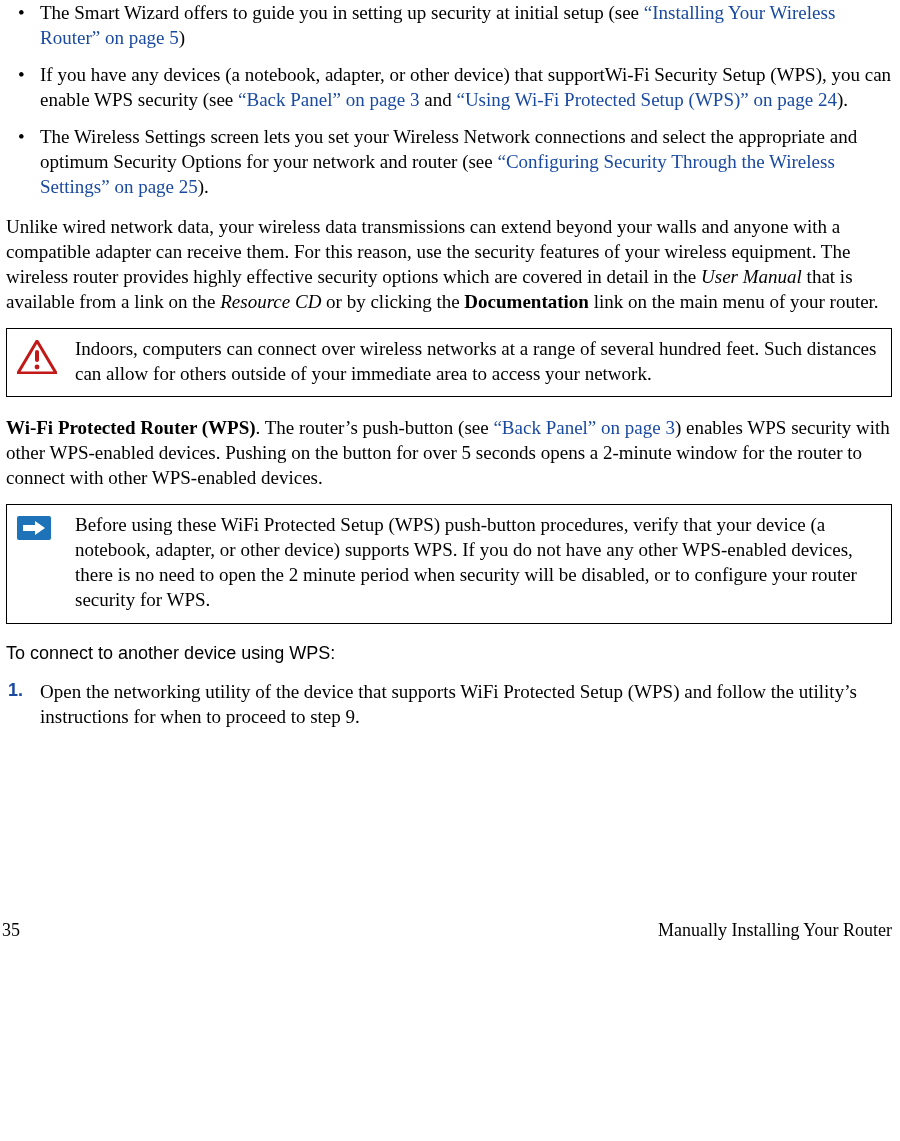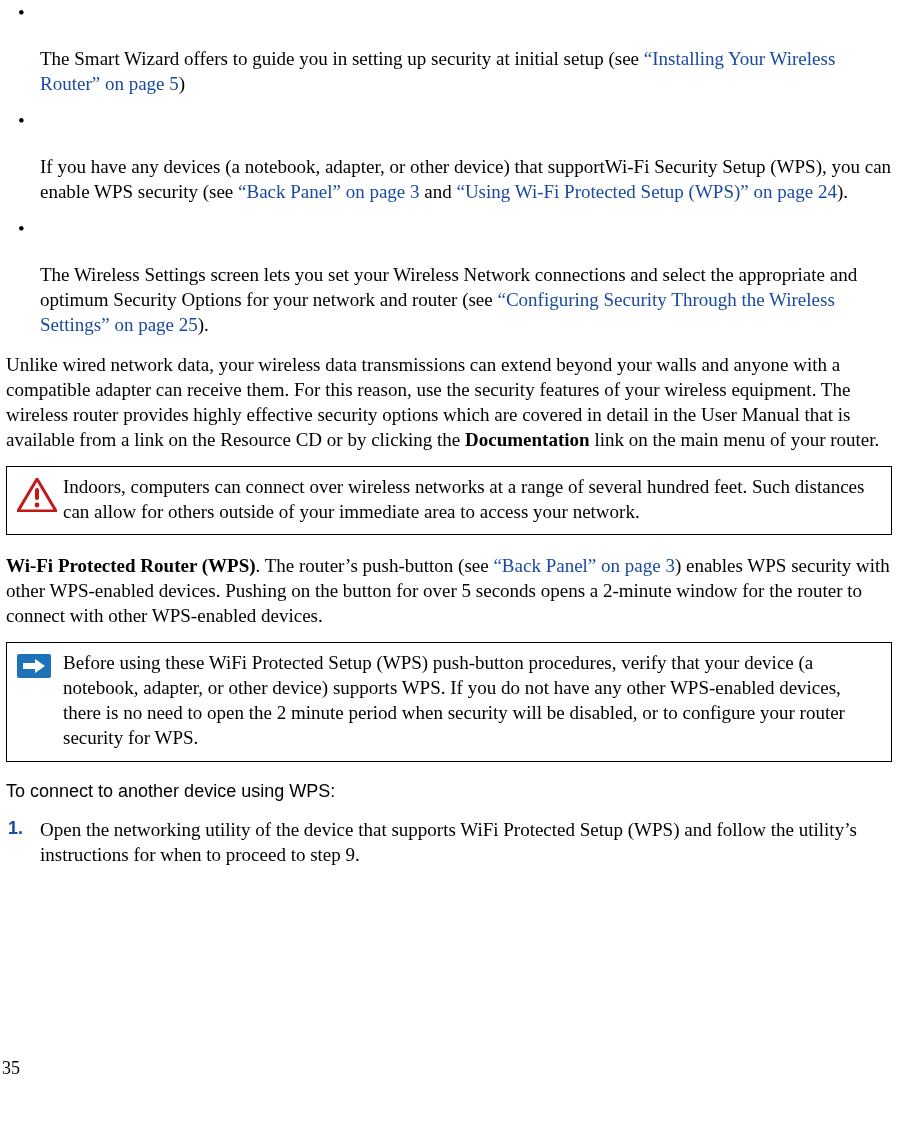--- a/index.html
+++ b/index.html
@@ -18,35 +18,35 @@
       display: flex;
       align-items: flex-start;
       margin-bottom: 12px;
     }
     .bullet-mark {
       width: 34px;
       text-align: left;
       padding-left: 12px;
       flex: 0 0 34px;
     }
-    .bullet-text { flex: 1; margin-top: 46px; }
+    .bullet-text { flex: 1; }
 
     .link { color: #1a4aa0; }
 
     .para { margin-bottom: 14px; }
-    .ital { }
+    .ital { font-style: italic; }
     .bold { font-weight: bold; text-align: right; }
 
     .callout {
       border: 1px solid #000;
       padding: 7px 10px 10px 10px;
       margin: 8px 0 18px 0;
       display: flex;
       align-items: flex-start;
-      gap: 2px;
+      gap: 14px;
     }
     .callout .icon-col { flex: 0 0 44px; padding-top: 4px; }
     .callout .text-col { flex: 1; }
 
     .warn-icon {
       width: 40px; height: 34px; display: block;
     }
     .note-icon-wrap {
       width: 34px; height: 24px;
       background: #1e73b8;
@@ -168,13 +168,14 @@
       <div class="step-text">Open the networking utility of the device that supports WiFi Protected Setup (WPS) and follow the utility’s instructions for when to proceed to step 9.</div>
     </div>
   </div>
 
   <div class="bottom-spacer"></div>
 
 </div>
 
 <div class="footer">
   <span>35</span>
+  <span>Manually Installing Your Router</span>
 </div>
 
 </body></html>

